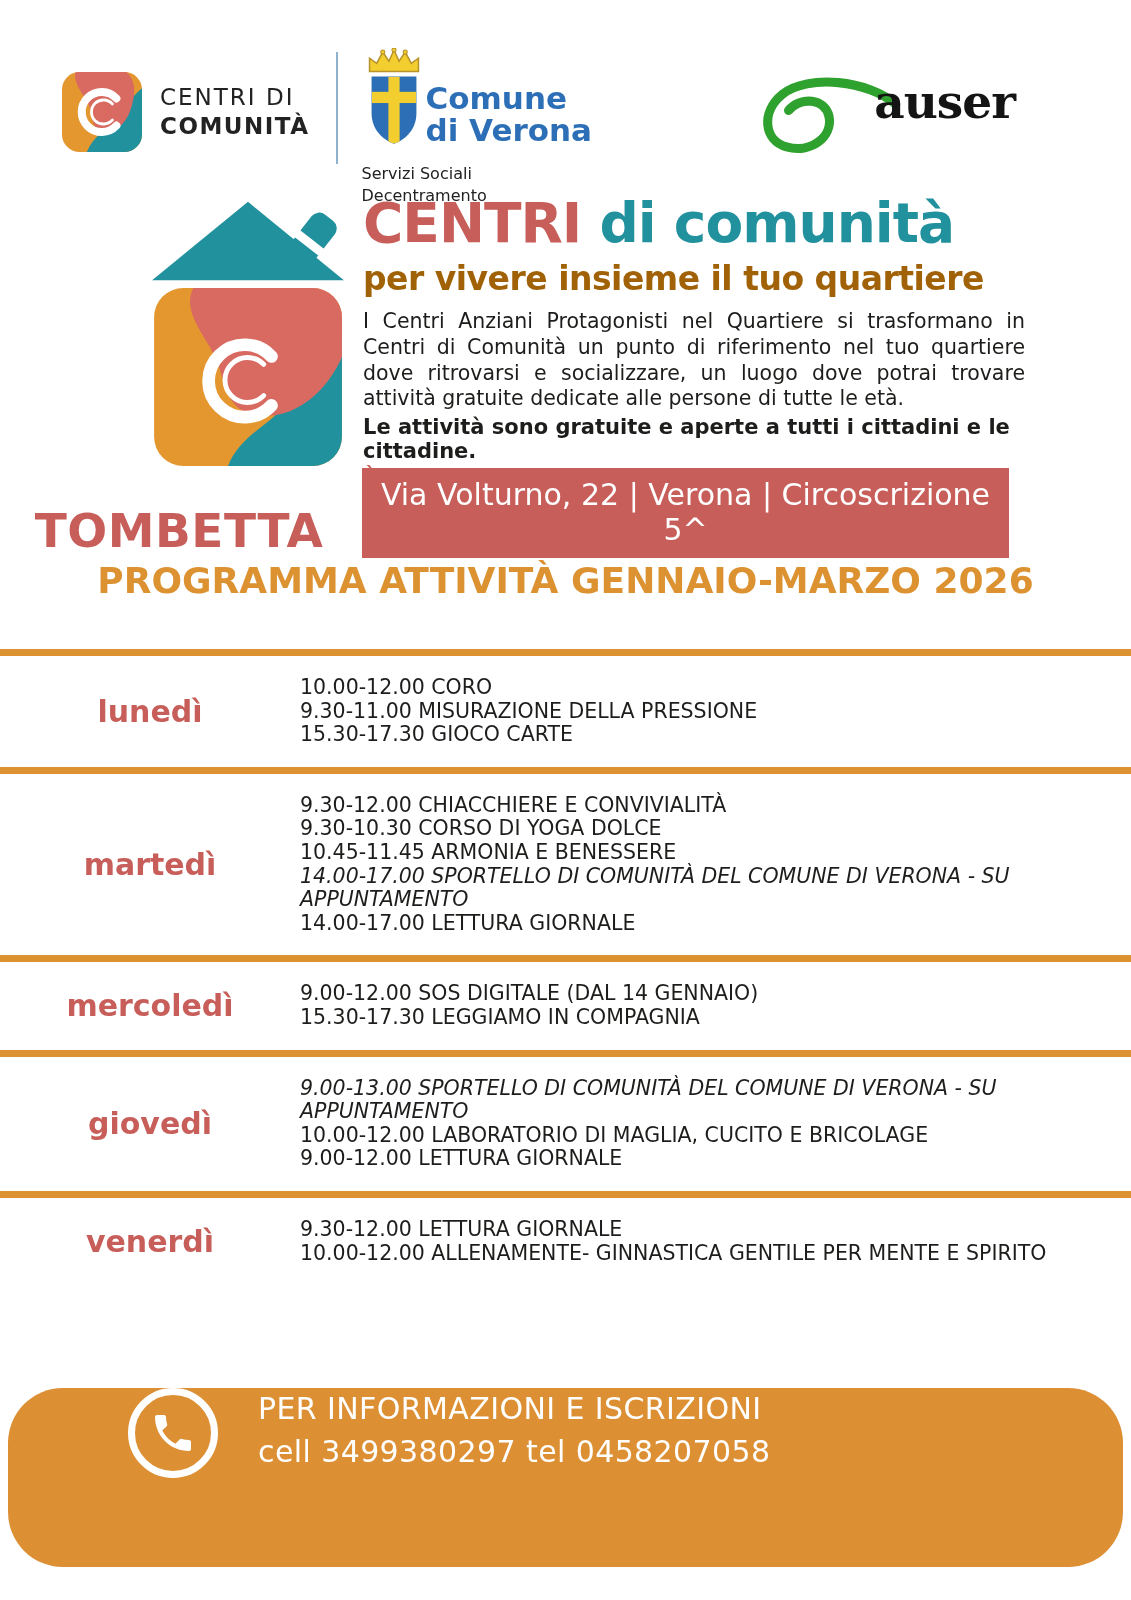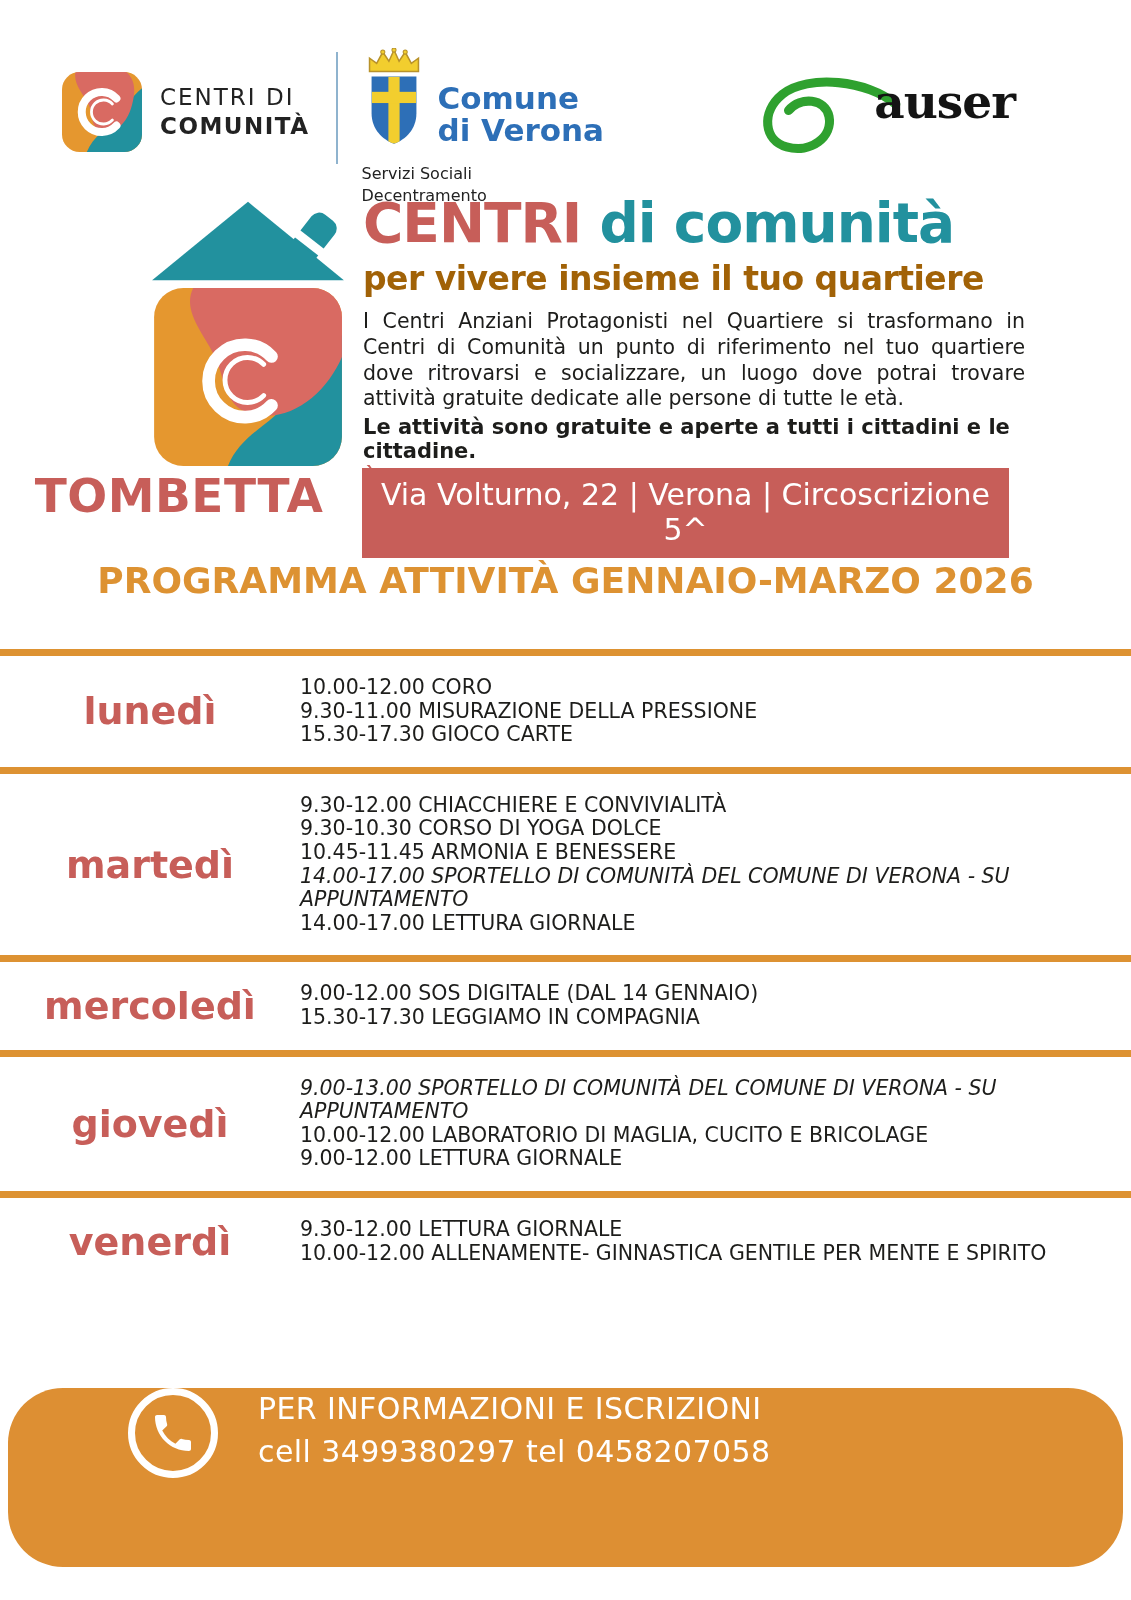--- a/index.html
+++ b/index.html
@@ -13,47 +13,47 @@
     margin:0 auto; overflow:hidden;
   }
   
   .top-logos{position:absolute; top:48px; left:62px; right:56px; height:150px; display:flex; align-items:flex-start;}
   .brand-lockup{display:flex; align-items:center; gap:18px; margin-top:24px;}
   .brand-text{font-size:23px; letter-spacing:2px; line-height:1.25; color:#222;}
   .brand-text .b2{font-weight:bold; letter-spacing:1.5px;}
   .brand-text span{display:block;}
   .v-divider{width:2px; height:112px; background:#8FB3CE; margin:4px 24px 0 26px;}
   .comune-lockup{display:flex; flex-direction:column;}
-  .comune-row{display:flex; align-items:flex-end; gap:12px;}
+  .comune-row{display:flex; align-items:flex-end; gap:0;}
   .comune-name{font-weight:bold; color:var(--blue); font-size:31px; line-height:1.04; padding-bottom:8px;}
   .comune-name span{display:block;}
   .comune-dept{font-size:16px; color:#222; margin-top:9px; line-height:1.35;}
   .comune-dept span{display:block;}
   .auser-lockup{margin-left:auto; margin-right:60px; margin-top:26px; display:flex; }
   .auser-text{font-family:"DejaVu Serif","Liberation Serif",serif; font-weight:bold; font-size:47px; color:#141414; margin-left:-34px; letter-spacing:-1px;}
   
   .hero{position:absolute; top:196px; left:150px; display:flex;}
   .hero-text{margin-left:17px; width:662px;}
   .hero-title{margin:0; font-size:55px; line-height:1.0; letter-spacing:-1px; font-weight:800; white-space:nowrap;}
   .hero-title .red{color:var(--coral);}
   .hero-title .teal{color:var(--teal);margin-top:24px;}
   .hero-sub{margin:8px 0 11px; font-size:33px; font-weight:800; color:#a16207; letter-spacing:-0.5px;}
   .hero-para{margin:0; font-size:20.5px; line-height:1.26; text-align:justify; font-weight:500;}
   .hero-bold{margin:3px 0 0; font-size:21px; font-weight:800;}
   .hero-red{margin:3px 0 0; font-size:21px; font-weight:800; color:var(--coral); letter-spacing:0.3px;}
   
-  .location-row{position:absolute; top:468px; left:0; right:12px; display:flex; align-items:flex-start;}
+  .location-row{position:absolute; top:468px; left:0; right:12px; display:flex; align-items:flex-end;}
   .location-name{width:358px; text-align:center; font-size:47px; font-weight:800; color:var(--coral); letter-spacing:0.5px;}
   .address-bar{margin-left:4px; width:647px; background:var(--coral); color:#fff; font-size:30px; font-weight:500; text-align:center; padding:9px 0 11px;}
   
   .program-title{position:absolute; top:560px; left:0; width:100%; text-align:center; margin:0; font-size:36px; font-weight:800; color:var(--orange); letter-spacing:0px;}
   
   .schedule{position:absolute; top:649px; left:0; right:0;}
   .day-row{display:flex; align-items:center; border-top:7px solid var(--orange); padding:20px 0;}
-  .day-label{width:300px; text-align:center; font-size:38px; font-weight:800; color:var(--coral);}
+  .day-label{width:300px; text-align:center; font-size:30px; font-weight:800; color:var(--coral);}
   .activities{flex:1; list-style:none; margin:0; padding:0 38px 0 0; font-size:20.5px; line-height:23.6px; font-weight:500; color:var(--ink);}
   .activities li.italic{font-style:italic;}
   
   .contact-box{position:absolute; left:8px; right:8px; top:1388px; height:179px; background:var(--orange-box); border-radius:55px; display:flex; align-items:flex-start; padding-left:120px; gap:40px; box-sizing:border-box;}
   .phone-badge{width:90px; height:90px; border:7px solid #fff; border-radius:50%; display:flex; align-items:center; justify-content:center; box-sizing:border-box; flex:none;}
   .contact-text{color:#fff; font-size:30px; line-height:1.42; font-weight:500; letter-spacing:0.4px;}
 </style>
 </head>
 <body>
 

